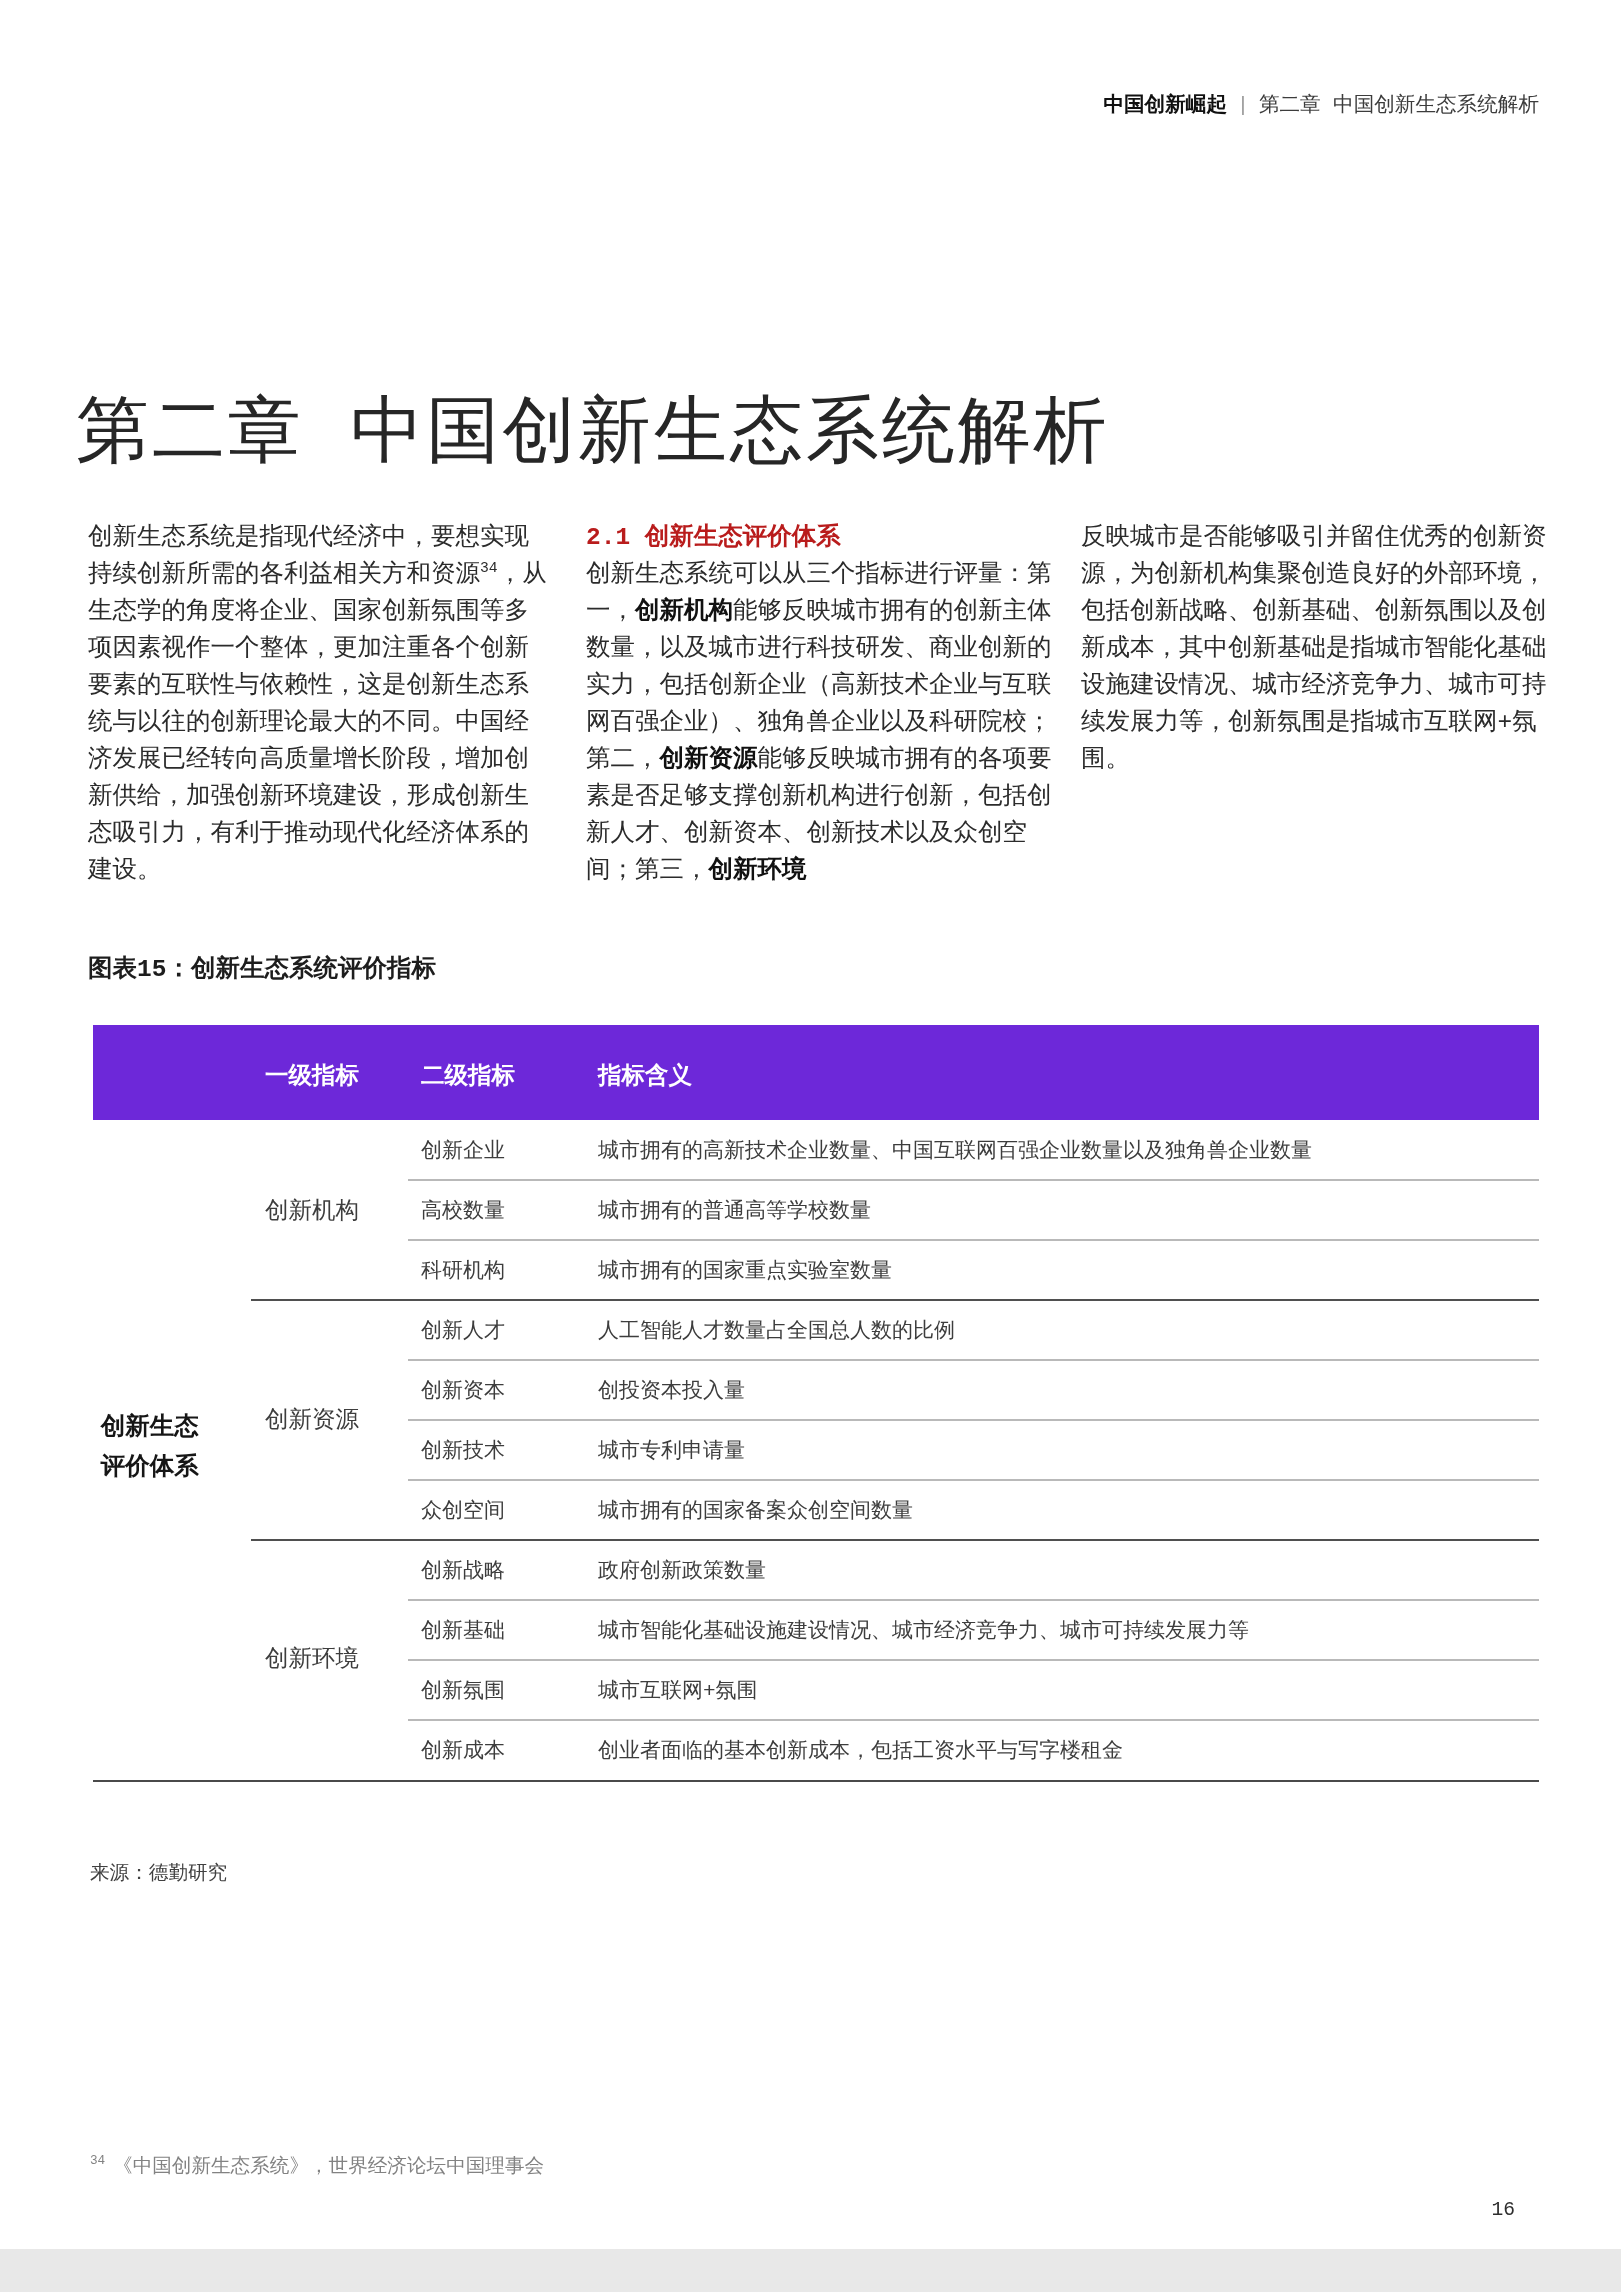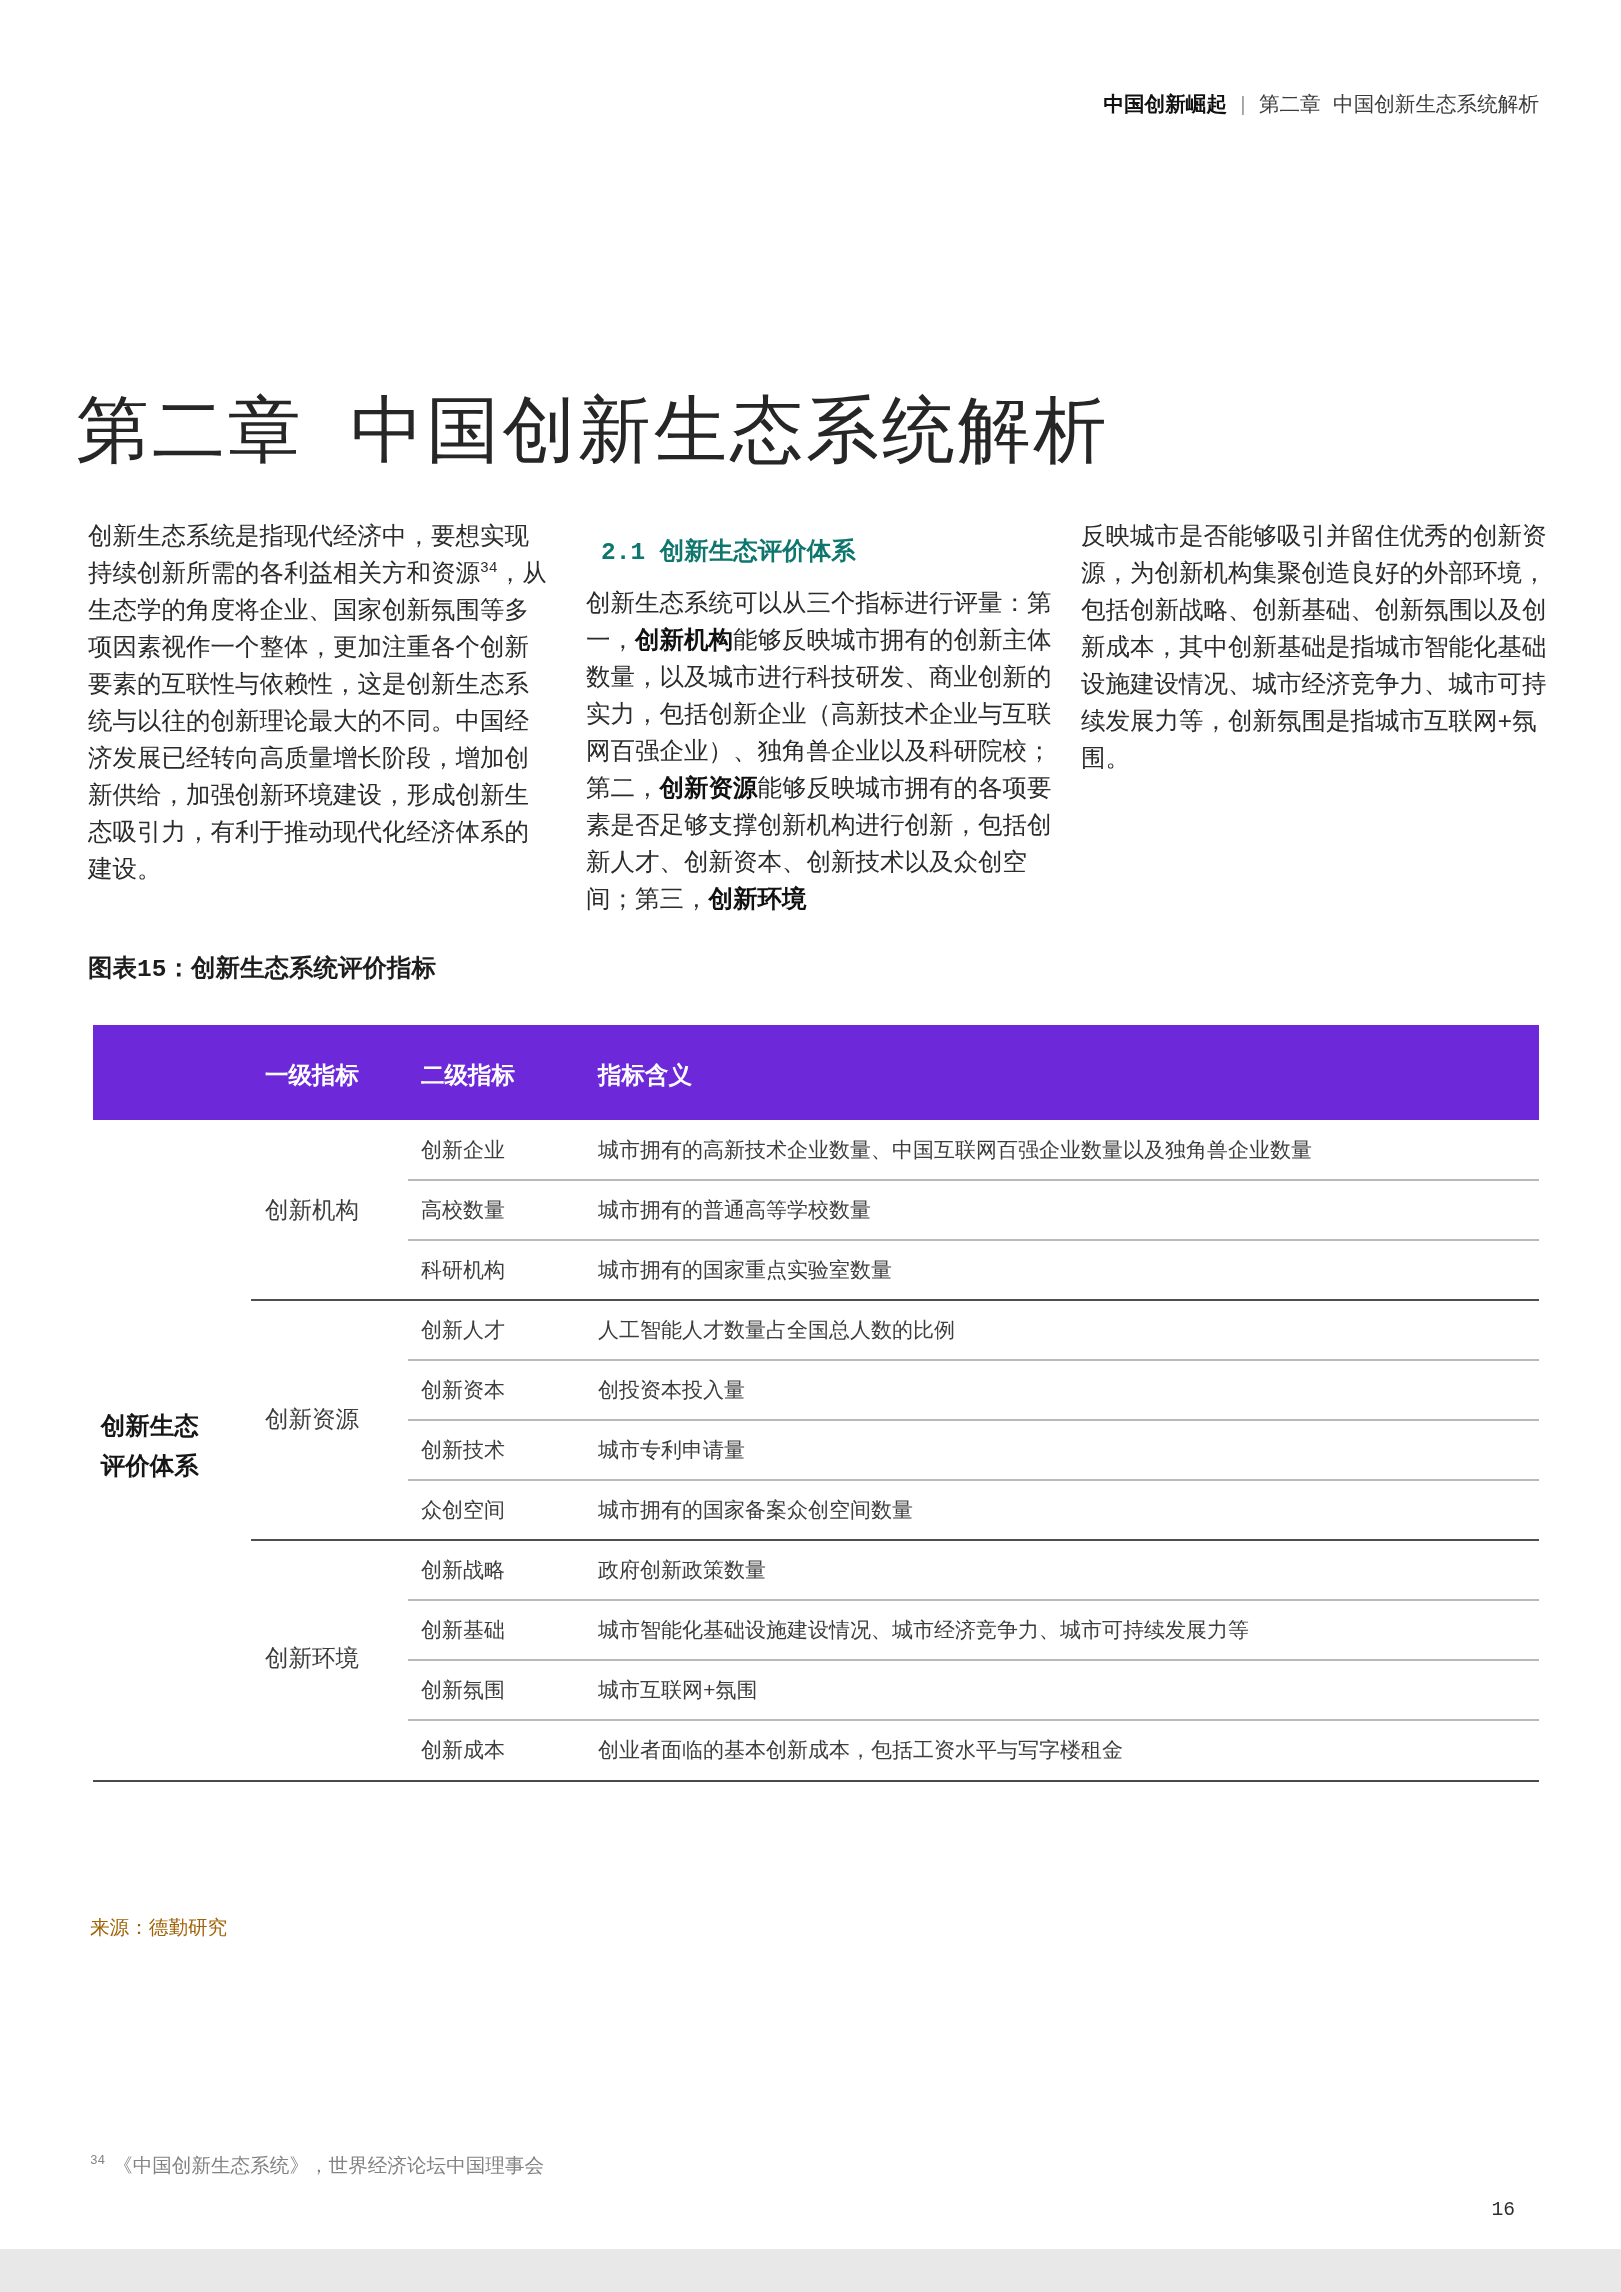--- a/index.html
+++ b/index.html
@@ -29,21 +29,21 @@
   }
 
   
   .col { position:absolute; top:519px; }
   .col p { margin:0; font-size:24.5px; line-height:37px; color:#2b2b2b; }
   .col-1 { left:88px;  width:463px; }
   .col-2 { left:586px; width:469px; }
   .col-3 { left:1081px; width:469px; }
   .sec-head {
     font-size:24.5px; line-height:37px; font-weight:700;
-    color:#0f766e; margin:15px;
+    color:#b91c1c; margin:0;
   }
   .col b { font-weight:700; color:#111; }
   sup { font-size:14.7px; line-height:0; }
 
   
   .fig-caption {
     position:absolute; left:88px; top:951px;
     font-size:24.5px; font-weight:700; color:#1d1d1d;
   }
 
@@ -75,22 +75,22 @@
   }
   .g1 { top:90px; } .g2 { top:299px; } .g3 { top:538px; }
 
   .system-label {
     position:absolute; left:7.8px; top:328px; transform:translateY(-50%);
     font-size:24.5px; font-weight:700; color:#161616; line-height:40px;
   }
 
   
   .source {
-    position:absolute; left:90px; top:1914px;
-    font-size:19.6px; color:#a16207;
+    position:absolute; left:90px; top:1859px;
+    font-size:19.6px; color:#404040;
   }
   .footnote {
     position:absolute; left:90px; top:2152px;
     font-size:19.6px; color:#828282;
   }
   .footnote sup { font-size:12.7px; margin-right:7.8px; }
   .page-num {
     position:absolute; right:106px; top:2199px;
     font-size:19.6px; color:#2e2e2e;
   }

